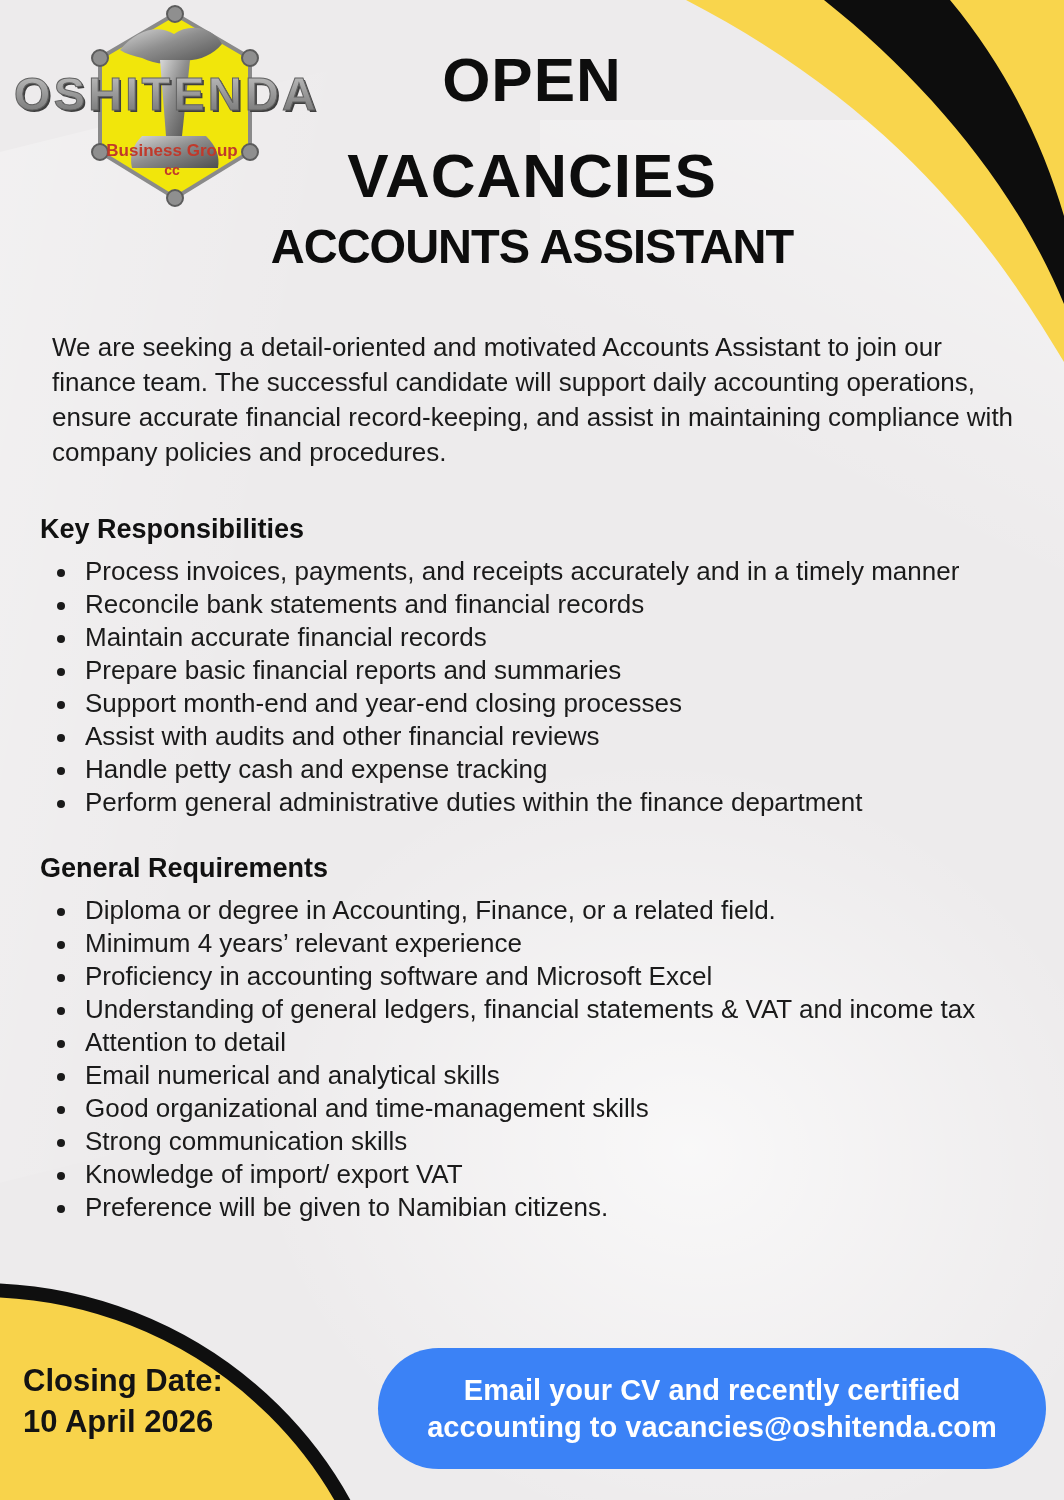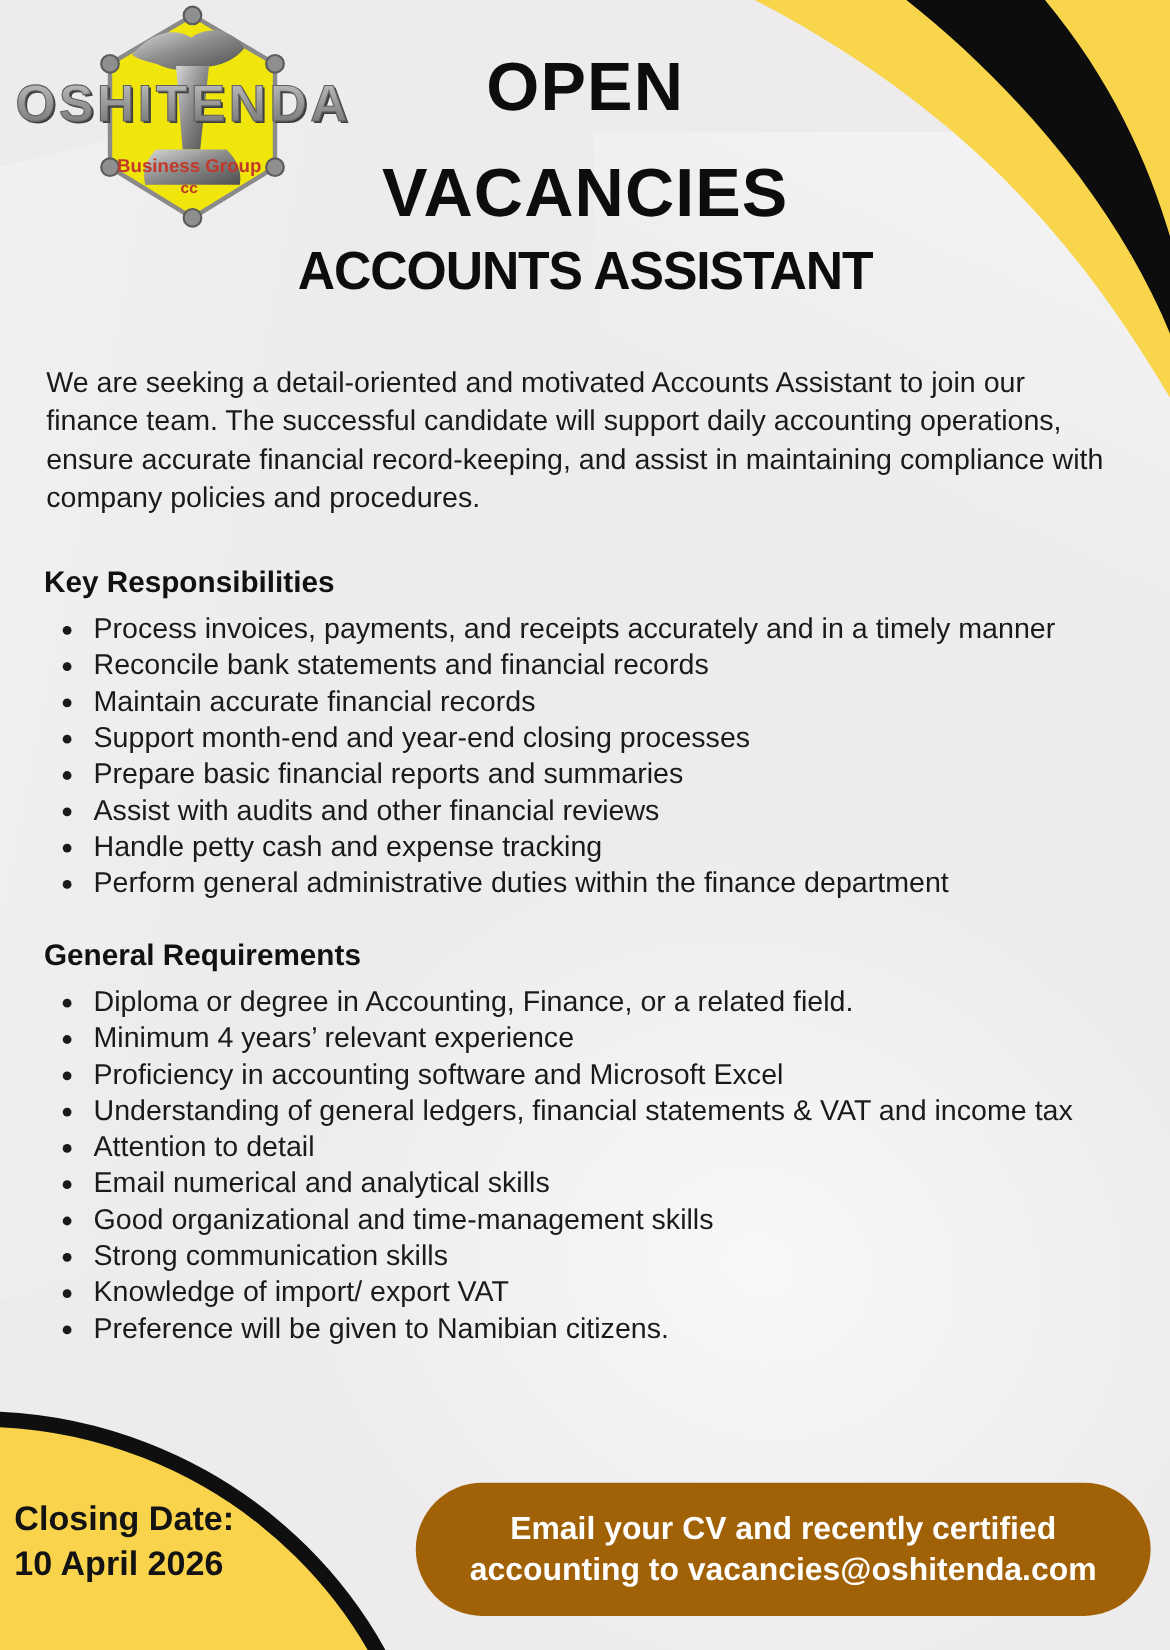--- a/index.html
+++ b/index.html
@@ -39,40 +39,40 @@
     position:absolute;left:0;right:0;top:218px;
     text-align:center;color:#0d0d0d;font-weight:800;
     font-size:47px;letter-spacing:-1px;
     transform:scaleY(1.04);
   }
   
   .content{
     position:absolute;left:40px;top:330px;width:982px;
     color:#1a1a1a;font-size:26px;
   }
-  .intro{margin:0 0 44px 2px;line-height:35px;}
+  .intro{margin:0 0 44px 12px;line-height:35px;}
   .sec-heading{
     margin:0 0 10px 0;font-size:27px;font-weight:800;color:#111;
   }
   ul.bullets{list-style:none;margin:0 0 34px 0;padding:0;}
   ul.bullets li{
     position:relative;padding:3px 0 3px 45px;line-height:27px;
   }
   ul.bullets li::before{
     content:"";position:absolute;left:17px;top:14px;
     width:8px;height:8px;border-radius:50%;background:#1a1a1a;
   }
   
   .closing{
-    position:absolute;left:13px;top:1360px;z-index:3;
+    position:absolute;left:23px;top:1360px;z-index:3;
     color:#131313;font-weight:800;font-size:31px;line-height:41px;
   }
   .apply-pill{
     position:absolute;left:378px;top:1348px;width:668px;height:121px;z-index:3;
-    background:#a16207;border-radius:62px;
+    background:#3b82f6;border-radius:62px;
     display:flex;flex-direction:column;justify-content:center;align-items:center;
     color:#ffffff;font-weight:800;font-size:29px;line-height:37px;text-align:center;
   }
 </style>
 </head>
 <body>
 
 <div class="sheen sheen1"></div>
 <div class="sheen sheen2"></div>
 <div class="sheen sheen3"></div>
@@ -132,22 +132,22 @@
 <div class="position-title">ACCOUNTS ASSISTANT</div>
 
 <div class="content">
   <p class="intro">We are seeking a detail-oriented and motivated Accounts Assistant to join our finance team. The successful candidate will support daily accounting operations, ensure accurate financial record-keeping, and assist in maintaining compliance with company policies and procedures.</p>
 
   <h2 class="sec-heading">Key Responsibilities</h2>
   <ul class="bullets">
     <li>Process invoices, payments, and receipts accurately and in a timely manner</li>
     <li>Reconcile bank statements and financial records</li>
     <li>Maintain accurate financial records</li>
+    <li>Prepare basic financial reports and summaries</li>
     <li>Support month-end and year-end closing processes</li>
-    <li>Prepare basic financial reports and summaries</li>
     <li>Assist with audits and other financial reviews</li>
     <li>Handle petty cash and expense tracking</li>
     <li>Perform general administrative duties within the finance department</li>
   </ul>
 
   <h2 class="sec-heading">General Requirements</h2>
   <ul class="bullets">
     <li>Diploma or degree in Accounting, Finance, or a related field.</li>
     <li>Minimum 4 years’ relevant experience</li>
     <li>Proficiency in accounting software and Microsoft Excel</li>

